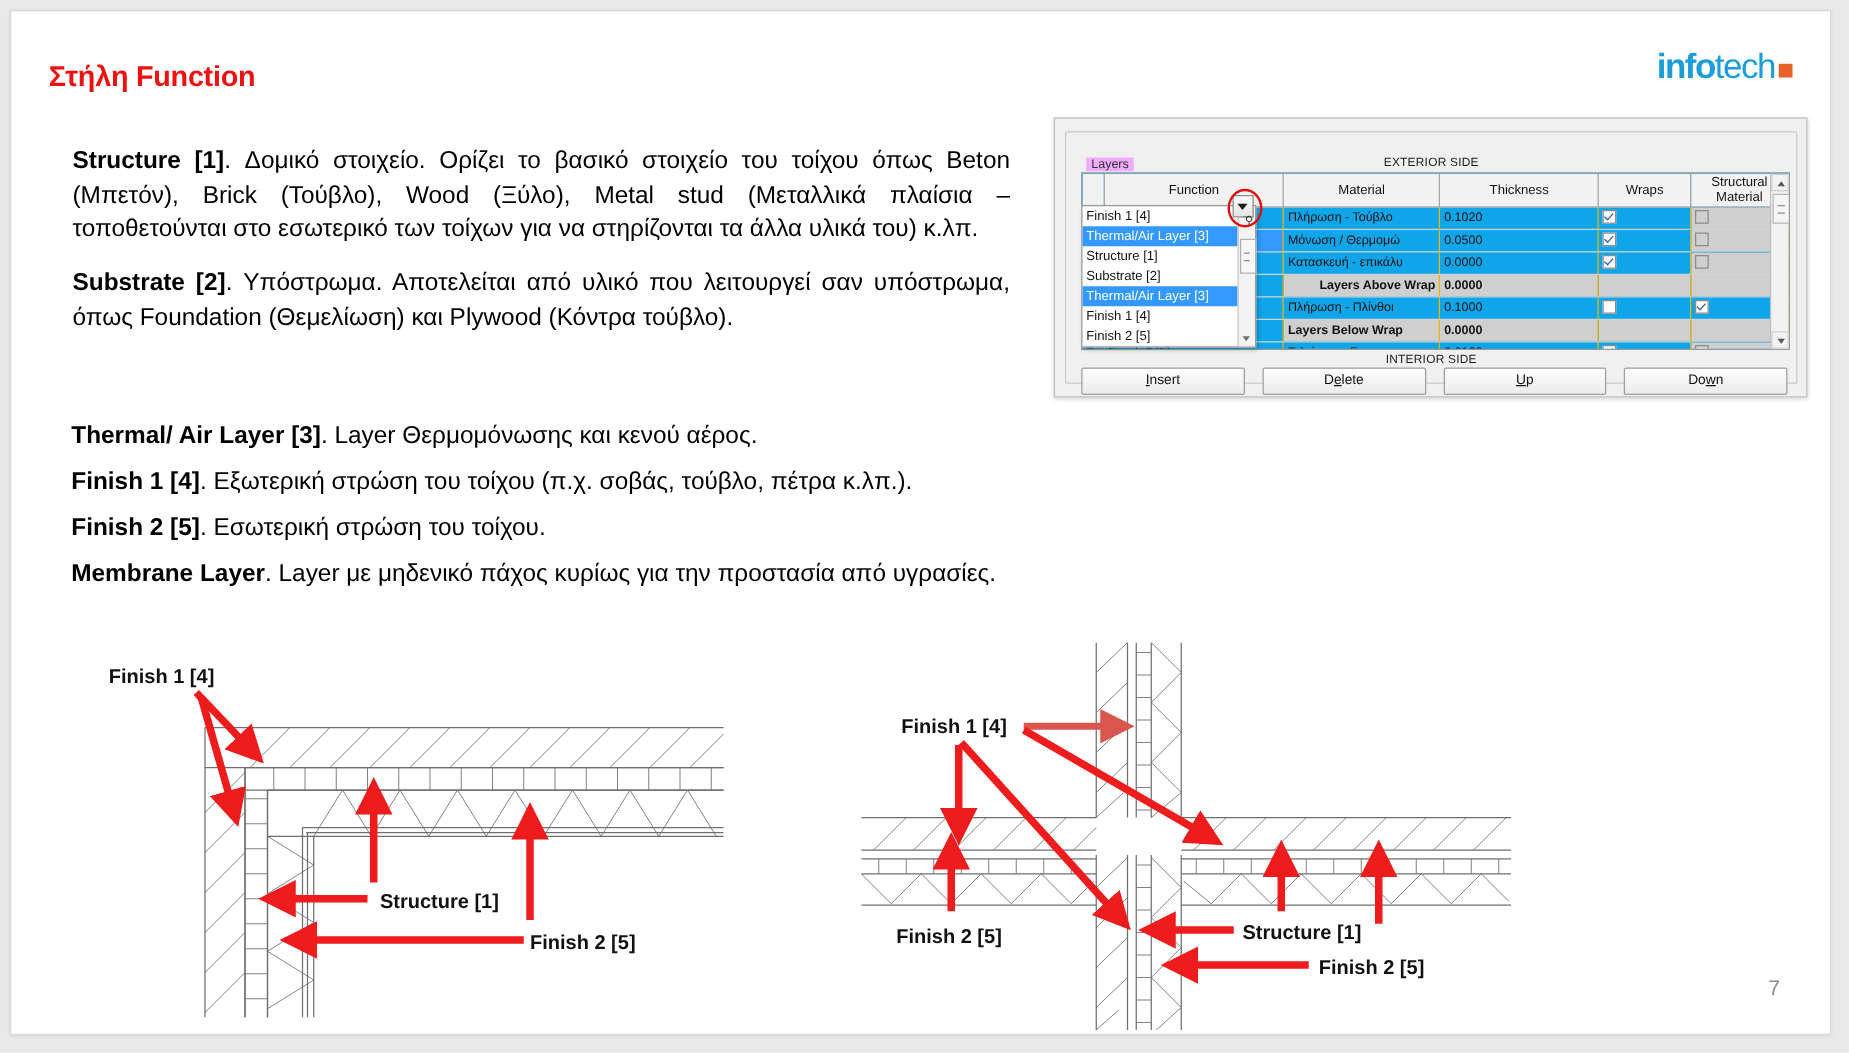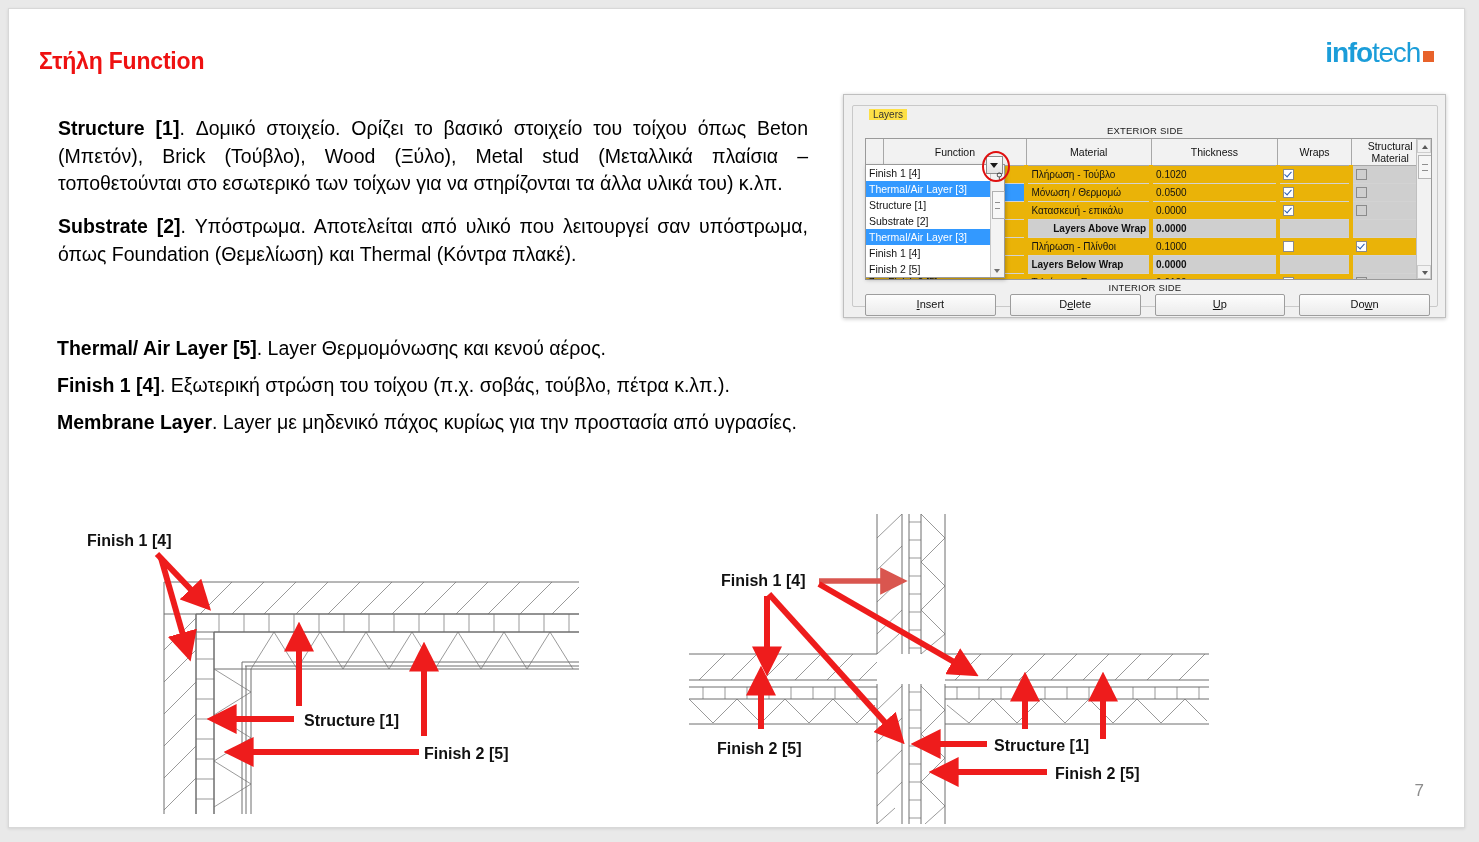--- a/index.html
+++ b/index.html
@@ -84,57 +84,57 @@
   }
   #groupbox {
     position: absolute;
     left: 8px; top: 10px;
     width: 584px; height: 200px;
     border: 1px solid #c9c9c9;
     border-radius: 2px;
   }
   #grouplabel {
     position: absolute;
-    left: 16px; top: 3px;
-    background: #fde047;
+    left: 16px; top: 20px;
+    background: #f0abfc;
     padding: 0 4px;
     font-size: 10px;
     color: #333;
   }
   .side-label {
     position: absolute;
     width: 100%;
     text-align: center;
     font-size: 9.5px;
     color: #1a1a1a;
     letter-spacing: 0.2px;
   }
   #ext-side { top: 19px; }
   #int-side { top: 176px; }
 
   #grid {
     position: absolute;
     left: 12px; top: 32px;
     width: 565px; height: 140px;
     border: 1px solid #9a9a9a;
-    background: #eab308;
+    background: #0ea5e9;
     overflow: hidden;
   }
   table.lt { border-collapse: collapse; width: 100%; table-layout: fixed; font-size: 10px; }
   table.lt th {
     background: #f2f2f2;
     border-right: 1px solid #a8a8a8;
     border-bottom: 1px solid #a8a8a8;
     font-weight: normal;
     color: #111;
     height: 17px;
     font-size: 10.5px;
   }
   table.lt td {
-    border-right: 4px solid #eab308;
+    border-right: 1px solid #eab308;
     border-bottom: 1px solid #d3d3d3;
     height: 17px;
     padding: 0 3px;
     color: #111;
     overflow: hidden;
     white-space: nowrap;
   }
   td.c-idx { padding-left: 3px; }
   td.c-fn  { }
   td.shaded { background: #cfcfcf; }
@@ -335,30 +335,33 @@
     <span class="lg-info">info</span><span class="lg-tech">tech</span><span class="lg-dot"></span>
   </div>
 
   <div id="page-title">Στήλη Function</div>
 
   <div id="bodytext">
     <div class="para">
       <b>Structure [1]</b><span>. Δομικό στοιχείο. Ορίζει το βασικό στοιχείο του τοίχου όπως Beton (Μπετόν), Brick (Τούβλο), Wood (Ξύλο), Metal stud (Μεταλλικά πλαίσια – τοποθετούνται στο εσωτερικό των τοίχων για να στηρίζονται τα άλλα υλικά του) κ.λπ.</span>
     </div>
     <div class="para">
-      <b>Substrate [2]</b><span>. Υπόστρωμα.    Αποτελείται από υλικό που λειτουργεί σαν υπόστρωμα, όπως Foundation (Θεμελίωση) και Thermal (Κόντρα πλακέ).</span>
+      <b>Substrate [2]</b><span>. Υπόστρωμα.    Αποτελείται από υλικό που λειτουργεί σαν υπόστρωμα, όπως Foundation (Θεμελίωση) και Plywood (Κόντρα τούβλο).</span>
     </div>
   </div>
 
   <div id="lowerlist">
     <div class="li">
-      <b>Thermal/ Air Layer [5]</b><span>. Layer Θερμομόνωσης και κενού αέρος.</span>
+      <b>Thermal/ Air Layer [3]</b><span>. Layer Θερμομόνωσης και κενού αέρος.</span>
     </div>
     <div class="li">
       <b>Finish 1 [4]</b><span>. Εξωτερική στρώση του τοίχου (π.χ. σοβάς, τούβλο, πέτρα κ.λπ.).</span>
+    </div>
+    <div class="li">
+      <b>Finish 2 [5]</b><span>. Εσωτερική στρώση του τοίχου.</span>
     </div>
     <div class="li">
       <b>Membrane Layer</b><span>. Layer με μηδενικό πάχος κυρίως για την προστασία από υγρασίες.</span>
     </div>
   </div>
 
   <div id="dialog">
     <div id="groupbox">
       <div id="grouplabel">Layers</div>
       <div class="side-label" id="ext-side">EXTERIOR SIDE</div>

